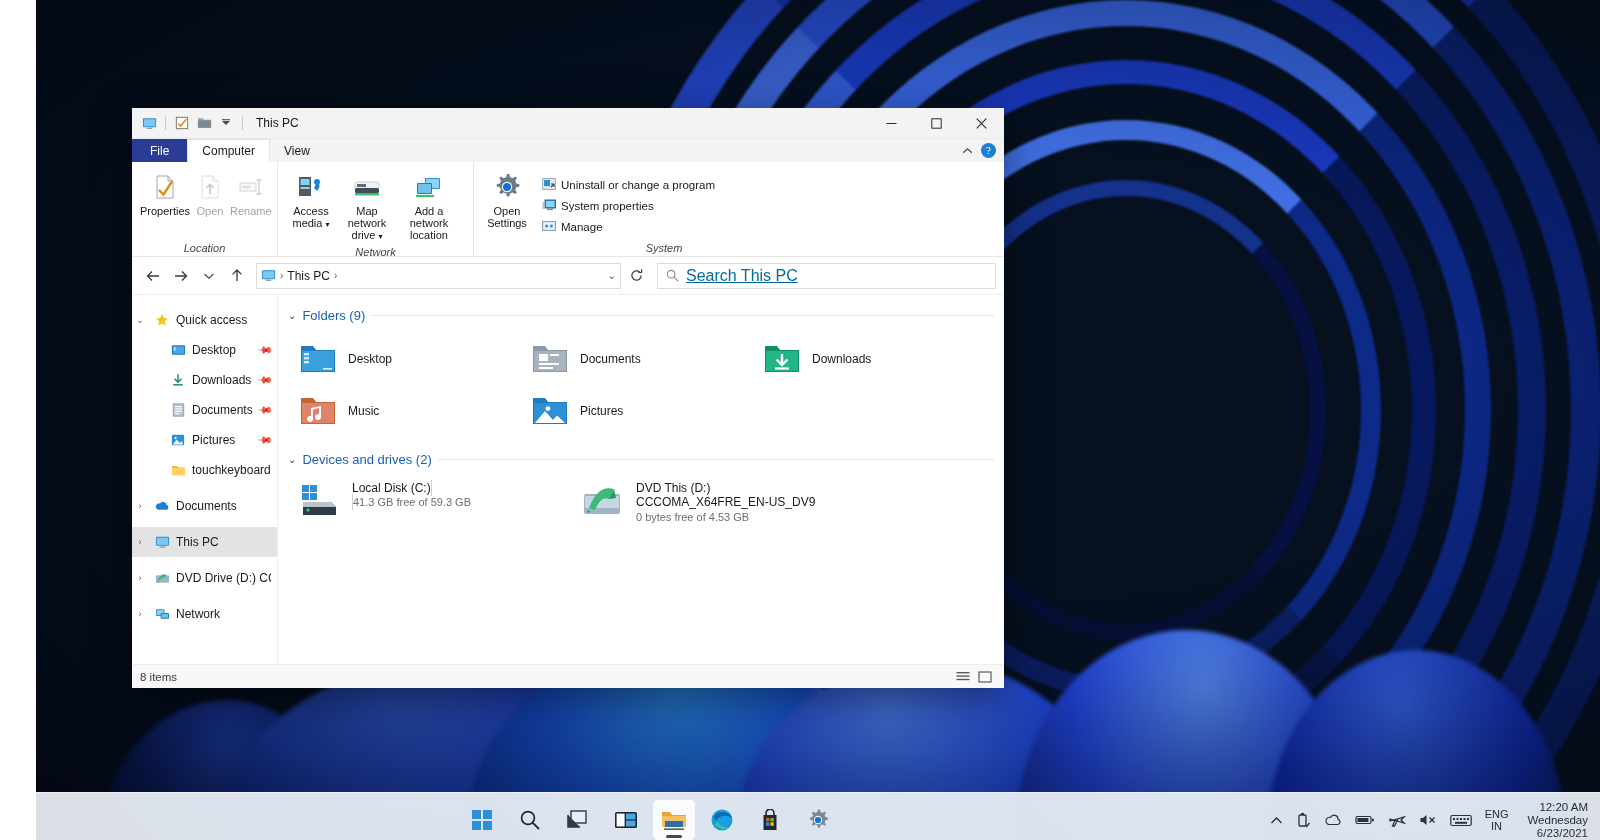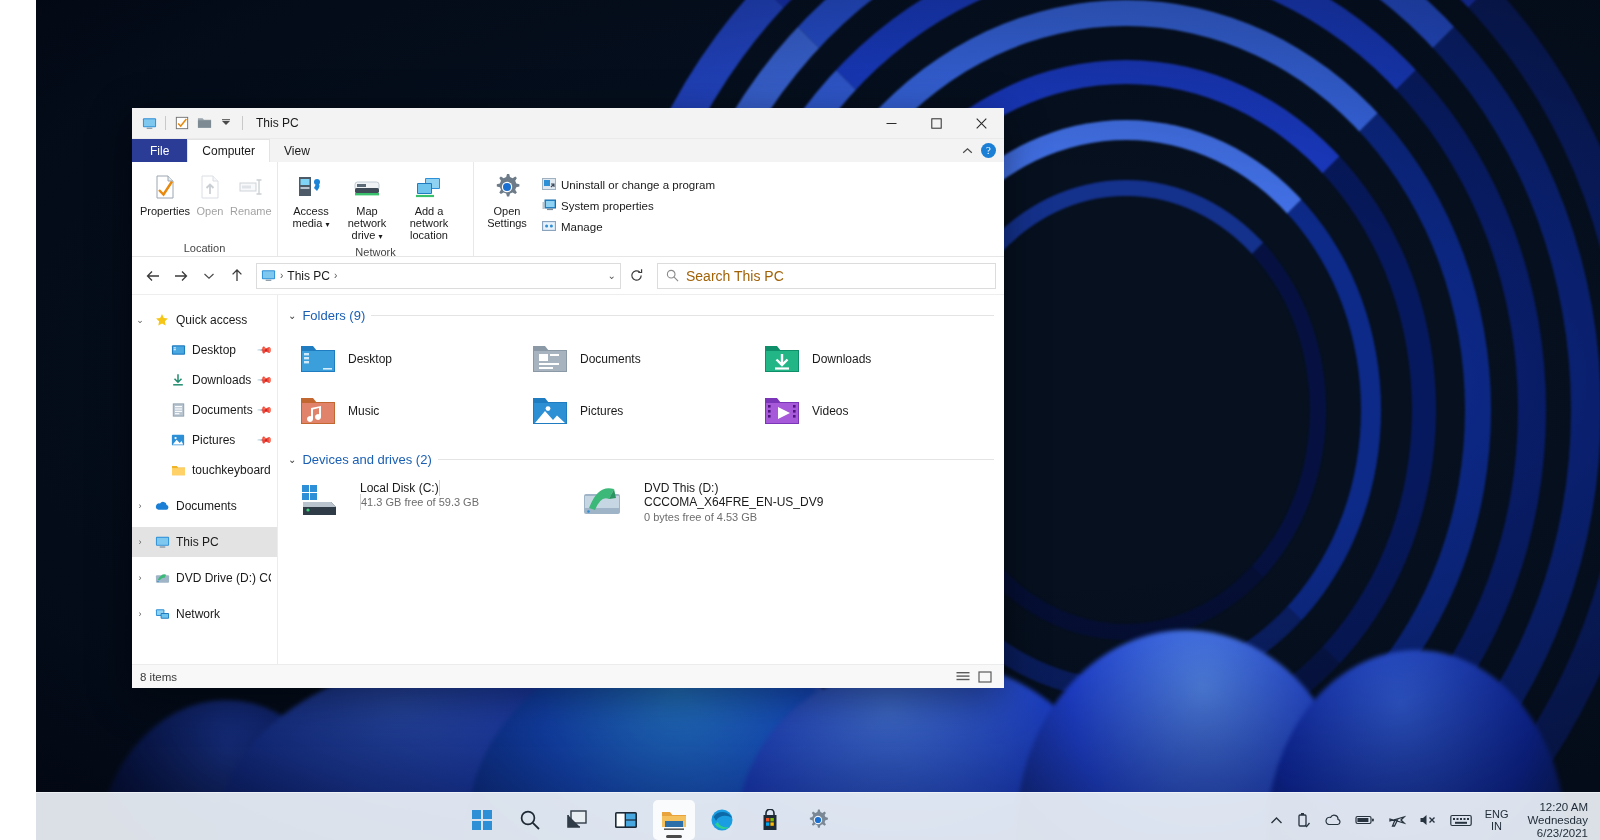--- a/index.html
+++ b/index.html
@@ -123,21 +123,21 @@
     height: 95px; background: #fff;
     border-bottom: 1px solid #e6e6e6;
     display: flex;
     position: relative;
   }
   .rgroup { display: flex; flex-direction: column; position: relative; }
   .rgroup + .rgroup { border-left: 1px solid #e8e8e8; }
   .rgroup-items { flex: 1; display: flex; align-items: flex-start; padding: 6px 6px 0 6px; gap: 2px; }
   .rgroup-label {
     height: 16px; font-size: 11px; color: #444; text-align: left;
-    display: flex; align-items: center; justify-content: center;
+    display: flex; align-items: center; justify-content: center; font-style: italic;
   }
   .rbtn {
     width: 54px; display: flex; flex-direction: column; align-items: center;
     padding: 3px 2px; border-radius: 3px; text-align: center;
   }
   .rbtn.wide { width: 66px; }
   .rbtn.disabled { opacity: .42; }
   .rbtn-ico { height: 32px; display: flex; align-items: center; justify-content: center; }
   .rbtn-txt { font-size: 11px; line-height: 12px; color: #1a1a1a; margin-top: 2px; }
   .caret { font-size: 8px; }
@@ -159,21 +159,21 @@
     flex: 0 0 365px; height: 26px; border: 1px solid #dcdcdc; background: #fff;
     display: flex; align-items: center; padding: 0 4px; gap: 4px; margin-left: 4px;
   }
   .crumb { font-size: 12px; color: #1a1a1a; }
   .crumb-chev { font-size: 10px; color: #555; }
   .crumbbox .grow { flex: 1; }
   .searchbox {
     flex: 1; height: 26px; border: 1px solid #dcdcdc; background: #fff;
     display: flex; align-items: center; gap: 7px; padding: 0 8px; margin-left: 6px;
   }
-  .searchbox .ph { font-size: 14px; color: #a16207; }
+  .searchbox .ph { font-size: 16px; color: #0369a1; text-decoration: underline; }
 
   
   .wbody { flex: 1; display: flex; min-height: 0; }
   .nav {
     width: 146px; background: #fff; border-right: 1px solid #ececec;
     padding-top: 10px; overflow: hidden;
   }
   .navrow {
     height: 30px; display: flex; align-items: center; gap: 6px;
     padding-right: 6px; font-size: 12px; color: #1a1a1a;
@@ -188,21 +188,21 @@
 
   .content { flex: 1; background: #fff; padding: 8px 10px 0 10px; overflow: hidden; }
   .grouphdr { display: flex; align-items: center; gap: 6px; height: 24px; }
   .grouphdr .gchev { font-size: 10px; color: #3a3a3a; }
   .grouphdr .gtxt { font-size: 13px; color: #1a5fb4; }
   .grouphdr .gline { flex: 1; height: 1px; background: #e4e4e4; }
   .tiles { display: flex; flex-wrap: wrap; padding: 6px 0 4px 6px; }
   .tile { width: 232px; height: 52px; display: flex; align-items: center; gap: 10px; padding: 2px 4px; }
   .tile-ico { width: 40px; height: 40px; flex: 0 0 40px; display: flex; align-items: center; justify-content: center; }
   .tile-lbl { font-size: 12px; color: #1a1a1a; }
-  .drive { width: 262px; height: 54px; display: flex; align-items: flex-start; gap: 20px; padding: 2px 4px; }
+  .drive { width: 262px; height: 54px; display: flex; align-items: flex-start; gap: 12px; padding: 2px 4px; }
   .drive-ico { width: 42px; height: 42px; flex: 0 0 42px; display: flex; align-items: center; justify-content: center; }
   .drive-txt { padding-top: 2px; }
   .drive-name { font-size: 12px; color: #1a1a1a; line-height: 14px; }
   .bar { width: 175px; height: 11px; background: #e2e2e2; border: 1px solid #d0d0d0; margin: 4px 0 3px 0; }
   .bar > i { display: block; height: 100%; background: #0a8ad4; }
   .drive-sub { font-size: 11px; color: #6d6d6d; }
 
   
   .statusbar {
     height: 24px; background: #f8f8f8; border-top: 1px solid #ececec;
@@ -441,20 +441,21 @@
                     <rect x="0.5" y="2.5" width="13" height="9" fill="#c9dcee" stroke="#8aa4bd"></rect>
                     <rect x="1.5" y="3.5" width="11" height="7" fill="#e9f2fa"></rect>
                     <circle cx="4.6" cy="7" r="1.5" fill="#2d8fd5"></circle>
                     <circle cx="9.4" cy="7" r="1.5" fill="#2d8fd5"></circle>
                   </svg>
               </span>
               <span>Manage</span>
             </div>
           </div>
         </div>
+        <div class="rgroup-label" style="margin-right:150px">System</div>
       </div>
     </div>
 
     <div class="addrbar">
       <div class="navbtn">
         <svg width="16" height="14" viewBox="0 0 16 14">
             <path d="M14 7 H2.5 M7 2.5 L2.5 7 L7 11.5" stroke="#3b3b3b" stroke-width="1.3" fill="none"></path>
           </svg>
       </div>
       <div class="navbtn">
@@ -693,36 +694,20 @@
             <span class="tile-ico">
               <svg width="38" height="34" viewBox="0 0 38 34">
                   <path d="M2 4h12l3.2 4H36v22H2z" fill="#1f7cc0"></path>
                   <rect x="3" y="9" width="32" height="20" fill="#2e90d4"></rect>
                   <circle cx="17" cy="14.6" r="2.4" fill="#fff"></circle>
                   <path d="M4 29 L14 17 L22 26 L26 21.5 L34 29z" fill="#fff"></path>
                 </svg>
             </span>
             <span class="tile-lbl">Pictures</span>
           </div>
-          <div class="tile">
-            <span class="tile-ico">
-              <svg width="38" height="34" viewBox="0 0 38 34">
-                  <path d="M2 4h12l3.2 4H36v22H2z" fill="#7b35b8"></path>
-                  <rect x="3" y="9" width="32" height="20" fill="#a659d8"></rect>
-                  <rect x="5" y="11" width="2.6" height="2.6" fill="#4f1480"></rect>
-                  <rect x="5" y="16" width="2.6" height="2.6" fill="#4f1480"></rect>
-                  <rect x="5" y="21" width="2.6" height="2.6" fill="#4f1480"></rect>
-                  <rect x="30" y="11" width="2.6" height="2.6" fill="#4f1480"></rect>
-                  <rect x="30" y="16" width="2.6" height="2.6" fill="#4f1480"></rect>
-                  <rect x="30" y="21" width="2.6" height="2.6" fill="#4f1480"></rect>
-                  <path d="M15 13 L27 19 L15 25z" fill="#fff"></path>
-                </svg>
-            </span>
-            <span class="tile-lbl">Videos</span>
-          </div>
         </div>
 
         <div class="grouphdr" style="margin-top:6px">
           <span class="gchev">⌄</span>
           <span class="gtxt">Devices and drives (2)</span>
           <span class="gline"></span>
         </div>
 
         <div class="tiles">
           <div class="drive">

